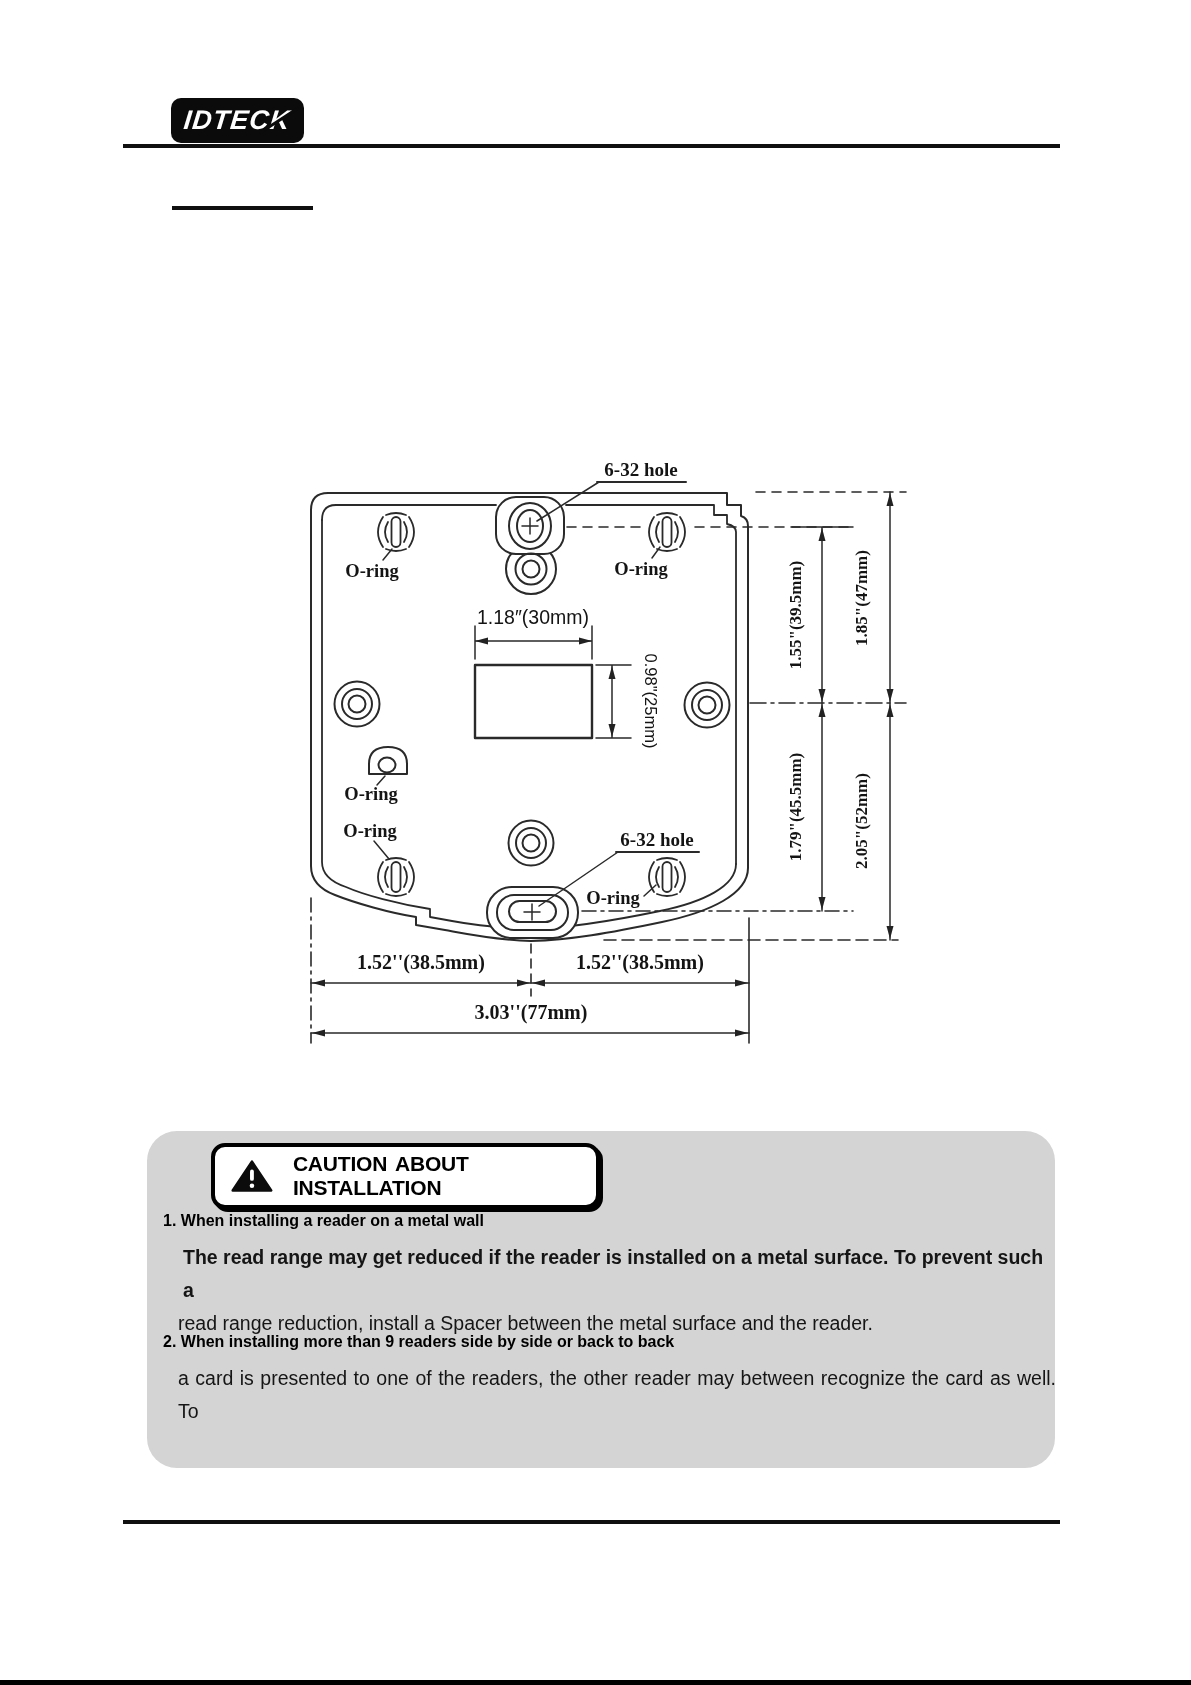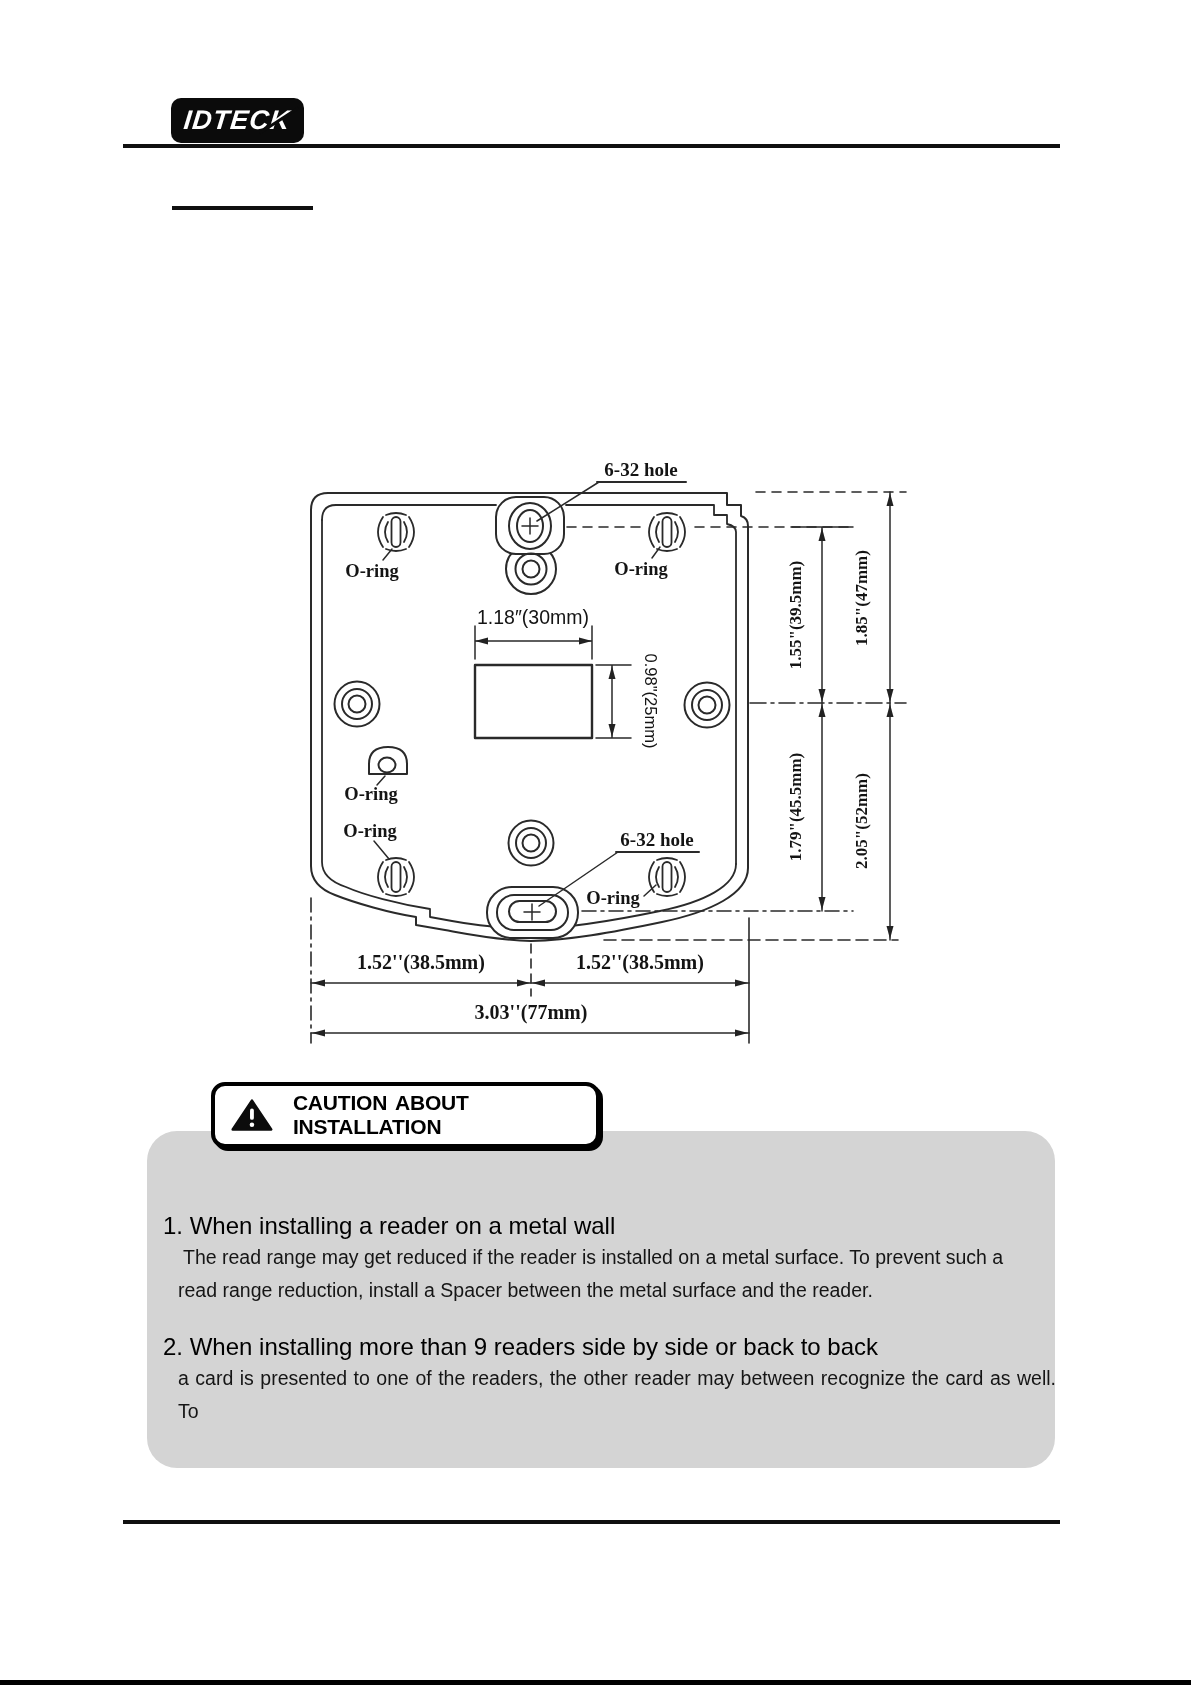--- a/index.html
+++ b/index.html
@@ -15,30 +15,30 @@
     display:flex;align-items:center;justify-content:center;overflow:hidden;
   }
   .logo-text{
     color:#fff;font-style:italic;font-weight:bold;font-size:27px;letter-spacing:1px;
     font-family:"Liberation Sans",sans-serif;transform:skewX(-6deg);
   }
   .logo-slash{position:absolute;width:46px;height:3px;background:#0b0b0b;right:2px;top:21px;transform:rotate(-33deg);}
   .rule{background:#101010;}
   
   .caution-box{
-    left:211px;top:1082px;width:389px;height:66px;background:#fff;border:4px solid #000;
+    left:211px;top:1143px;width:389px;height:66px;background:#fff;border:4px solid #000;
     border-radius:14px;box-shadow:3px 3px 0 #000;z-index:3;
     display:flex;align-items:center;gap:20px;padding-left:16px;box-sizing:border-box;
   }
   .caution-title{font-weight:bold;font-size:21px;letter-spacing:-0.2px;word-spacing:3px;color:#000;}
   
   .gray-panel{
     left:147px;top:1131px;width:908px;height:337px;background:#d4d4d4;border-radius:30px;z-index:1;
   }
-  .note-heading{font-size:24px;font-weight:normal;color:#000;z-index:2;}
+  .note-heading{font-size:16px;font-weight:bold;color:#000;z-index:2;}
   .note-body{font-size:19.5px;color:#151515;z-index:2;line-height:33px;}
   .note-body .just{text-align:justify;text-align-last:justify;}
   .diagram{left:260px;top:418px;z-index:2;}
   .bottom-bar{left:0;top:1680px;width:1191px;height:5px;background:#000;}
   svg text{fill:#141414;}
   .tserif{font-family:"Liberation Serif",serif;font-weight:bold;}
   .tsans{font-family:"Liberation Sans",sans-serif;}
 </style>
 </head>
 <body>
@@ -214,21 +214,21 @@
     <svg width="46" height="37" viewBox="0 0 48 38">
       <path d="M 24,2 L 46,35 L 2,35 Z" fill="#0c0c0c" stroke="#0c0c0c" stroke-width="3" stroke-linejoin="round"></path>
       <rect x="21.8" y="11" width="4.4" height="13" rx="2.2" fill="#fff"></rect>
       <circle cx="24" cy="29.5" r="2.6" fill="#fff"></circle>
     </svg>
     <span class="caution-title">CAUTION ABOUT INSTALLATION</span>
   </div>
 
   <div class="abs note-heading" style="left:163px;top:1212px;">1. When installing a reader on a metal wall</div>
   <div class="abs note-body" style="left:178px;top:1241px;width:880px;">
-    <div style="padding-left:5px;">The read range may get reduced if the reader is installed on a metal surface. To prevent such a</div>
+    <div style="padding-left:5px;font-weight:bold;">The read range may get reduced if the reader is installed on a metal surface. To prevent such a</div>
     <div>read range reduction, install a Spacer between the metal surface and the reader.</div>
   </div>
 
   <div class="abs note-heading" style="left:163px;top:1333px;">2. When installing more than 9 readers side by side or back to back</div>
   <div class="abs note-body" style="left:178px;top:1362px;width:878px;">
     <div class="just">a card is presented to one of the readers, the other reader may between recognize the card as well. To</div>
   </div>
 
   <div class="abs rule" style="left:123px;top:1520px;width:937px;height:3.5px;"></div>
   <div class="abs bottom-bar"></div>

